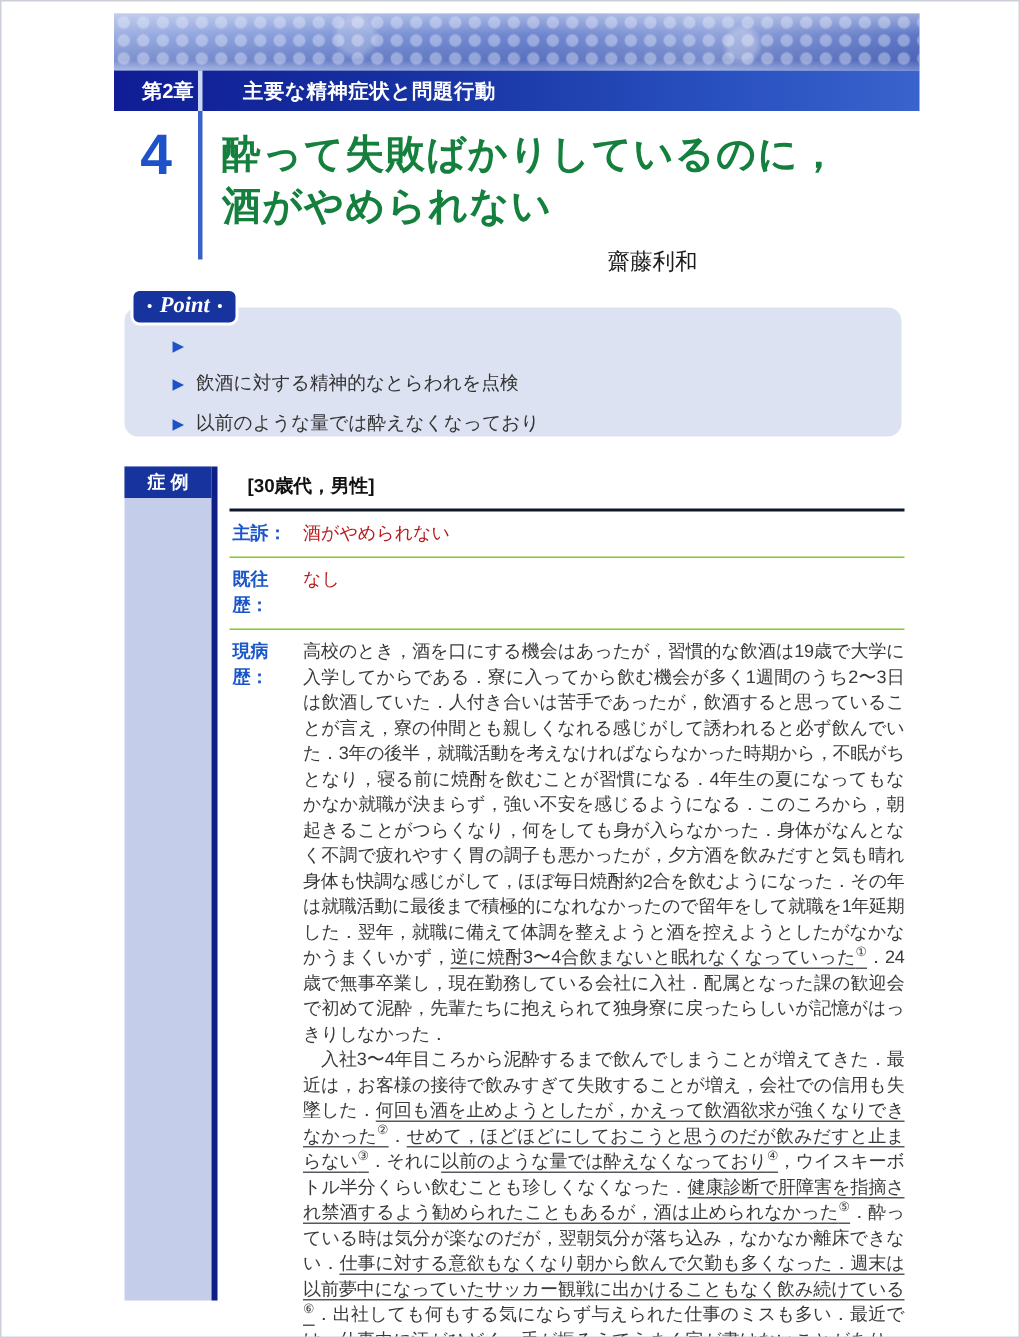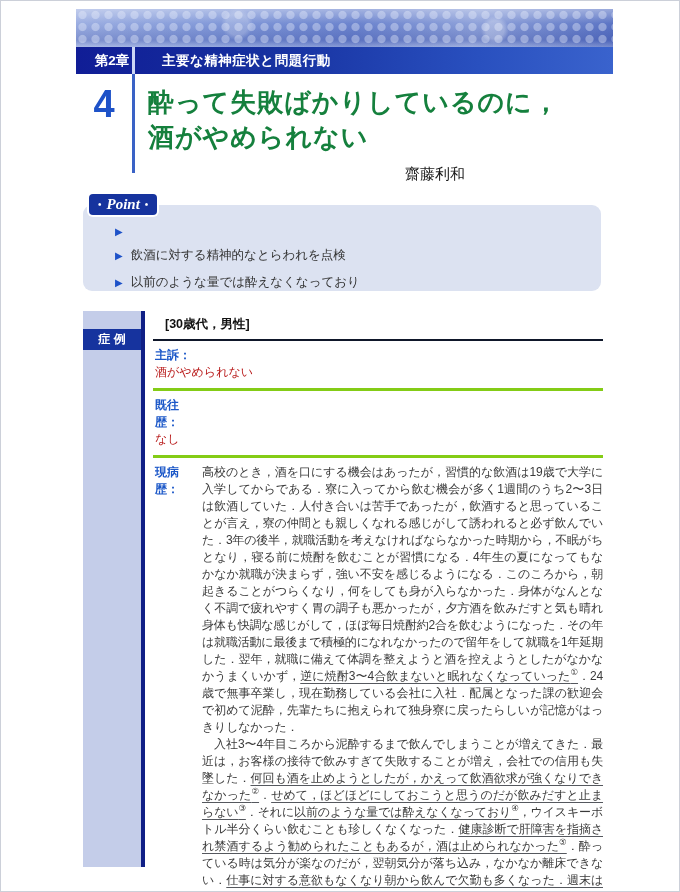--- a/index.html
+++ b/index.html
@@ -53,31 +53,31 @@
   .point-dot{font-size:10px;font-style:normal;line-height:1;}
   .point-box{
     position:absolute;left:82px;top:204px;width:518px;height:86px;box-sizing:border-box;
     background:#dce2f1;border-radius:9px;padding:21px 16px 0 32px;
   }
   .point-item{display:flex;gap:8px;align-items:baseline;font-size:12.5px;color:#333;margin-bottom:10px;}
   .tri{color:#1e52c8;font-size:10px;flex:none;}
   
   .case-sidebar{position:absolute;left:82px;top:310px;width:58px;height:556px;background:#c4cde9;}
   .case-label{
-    position:absolute;left:82px;top:328px;width:58px;height:21px;z-index:2;
+    position:absolute;left:82px;top:310px;width:58px;height:21px;z-index:2;
     background:#16339e;color:#fff;font-size:12px;font-weight:bold;
     display:flex;align-items:center;justify-content:center;
   }
   .case-line{position:absolute;left:140px;top:310px;width:4px;height:556px;background:#101f86;}
   .case-content{position:absolute;left:152px;top:310px;width:450px;font-size:12px;color:#3a3a3a;}
   .case-header{
     font-weight:bold;font-size:12.5px;color:#111;
     padding:5px 0 6px 12px;border-bottom:2px solid #0f172a;
   }
-  .case-row{display:flex;padding:6px 0 7px 2px;border-bottom:3px solid #84cc16;flex-direction:column;}
+  .case-row{display:flex;padding:6px 0 7px 2px;border-bottom:1px solid #84cc16;}
   .row-label{width:47px;flex:none;color:#1b57c8;font-weight:bold;}
   .row-value{color:#b91c1c;}
   .history-row{display:flex;padding:6px 0 9px 2px;border-bottom:1px solid #a3b2d8;}
   .history-text{flex:1;line-height:17px;text-align:justify;letter-spacing:-0.2px;}
   .history-text p{margin:0;}
   .history-text p.indent{text-indent:1em;}
   .u{text-decoration:underline;text-underline-offset:2.5px;text-decoration-thickness:1px;text-decoration-color:#55585e;}
   sup.marker{font-size:8.5px;line-height:0;}
 </style>
 </head>

